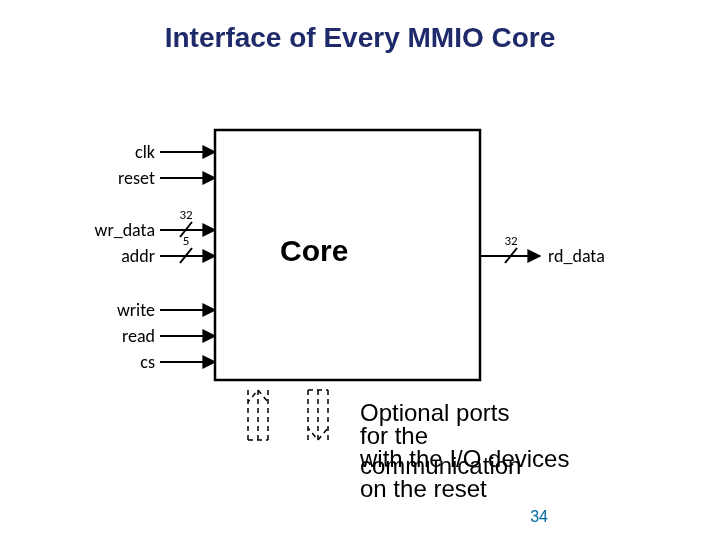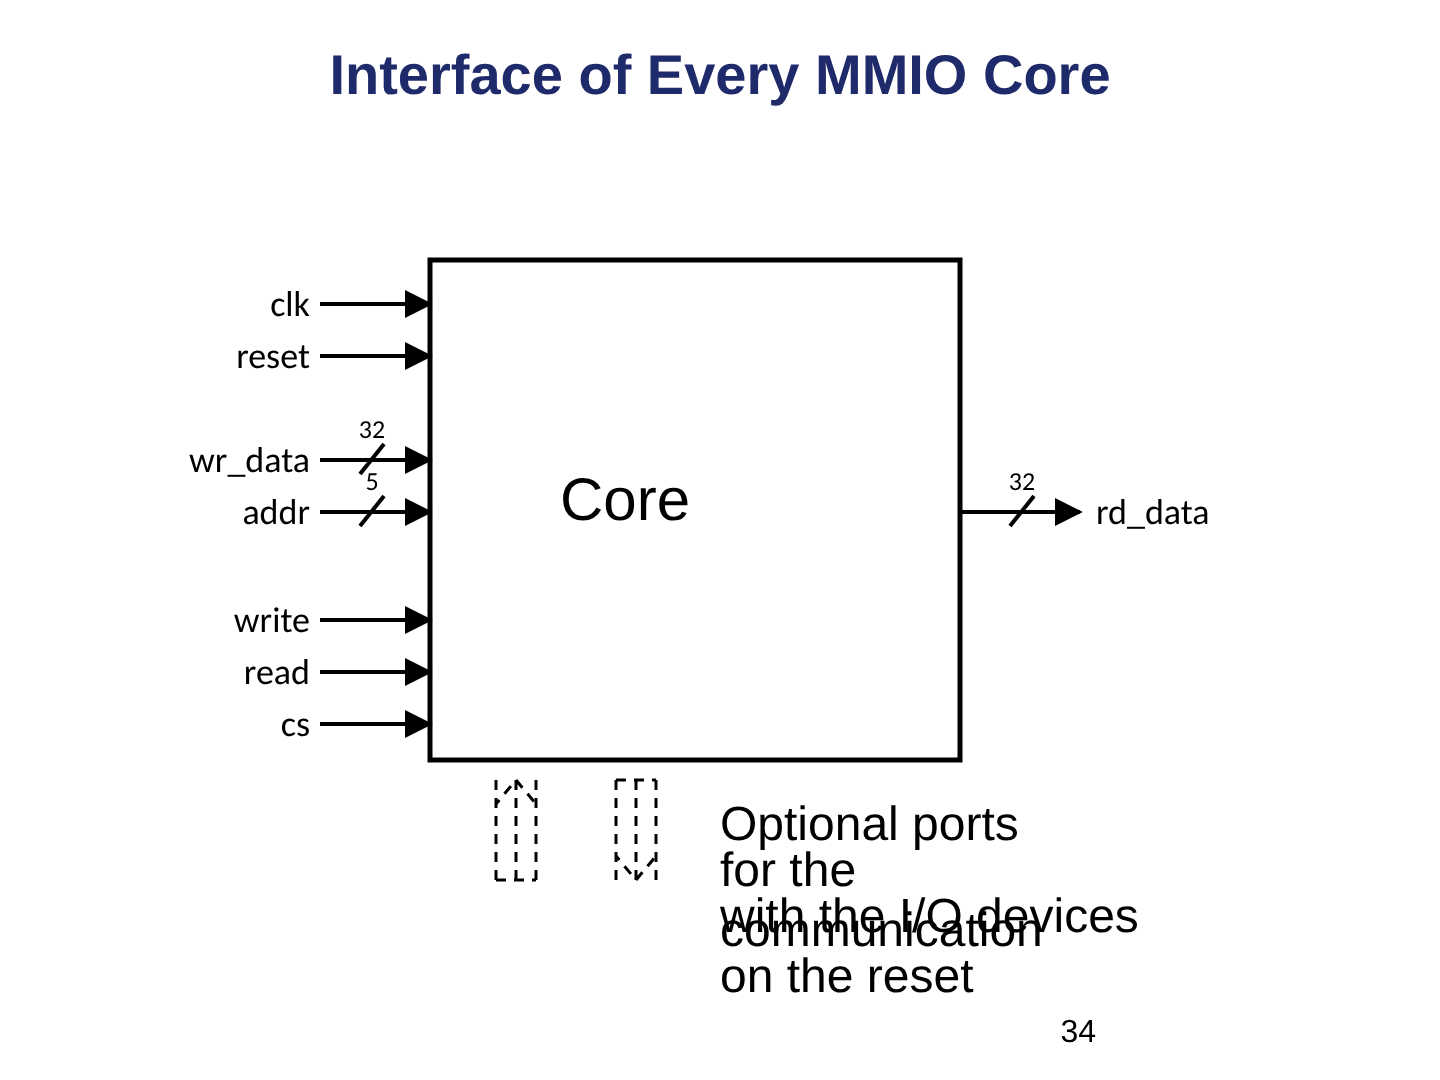--- a/index.html
+++ b/index.html
@@ -36,21 +36,21 @@
     position: absolute;
     font-size: 24px;
     color: #000;
     line-height: 1.25;
   }
   .page-num {
     position: absolute;
     right: 34px;
     bottom: 14px;
     font-size: 16px;
-    color: #000000;
+    color: #0369a1;
   }
   svg {
     position: absolute;
     left: 0;
     top: 0;
     overflow: visible;
   }
   .sig-label {
     font-family: Calibri, Arial, sans-serif;
     font-size: 18px;
@@ -115,20 +115,20 @@
       <line x1="248" y1="440" x2="268" y2="440"></line>
     </g>
     <g stroke="#000" stroke-width="1.5" stroke-dasharray="5 4" fill="none">
       <path d="M 318 390 L 318 440 L 308 428 M 318 440 L 328 428"></path>
       <line x1="308" y1="390" x2="308" y2="440"></line>
       <line x1="328" y1="390" x2="328" y2="440"></line>
       <line x1="308" y1="390" x2="328" y2="390"></line>
     </g>
   </svg>
 
-  <div class="core-label" style="left:280px; top:234px;">Core</div>
+  <div class="core-label" style="left:280px; top:234px;font-weight:bold;">Core</div>
 
   <div class="opt-text" style="left:360px; top:398px;">Optional ports</div>
   <div class="opt-text" style="left:360px; top:421px;">for the communication</div>
   <div class="opt-text" style="left:360px; top:444px;">with the I/O devices on the reset</div>
 
   <div class="page-num">34</div>
 </div>
 
 </body></html>

